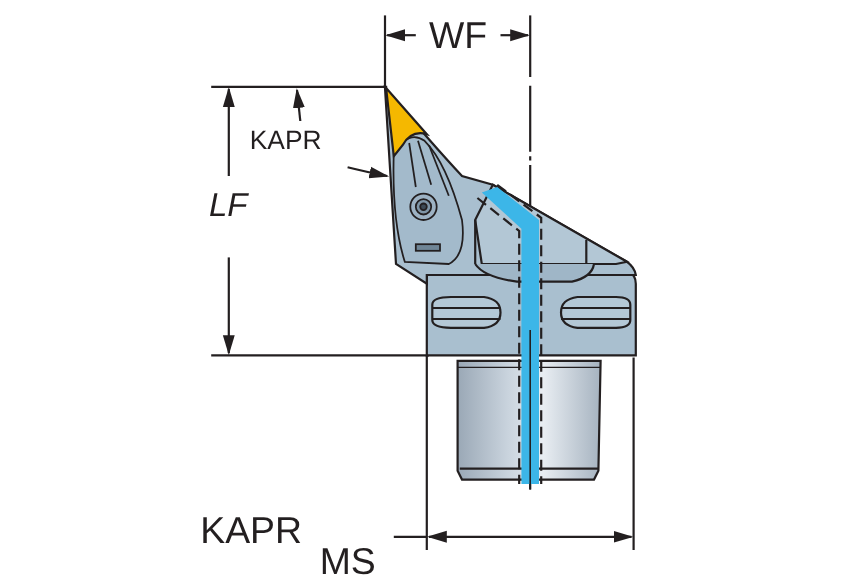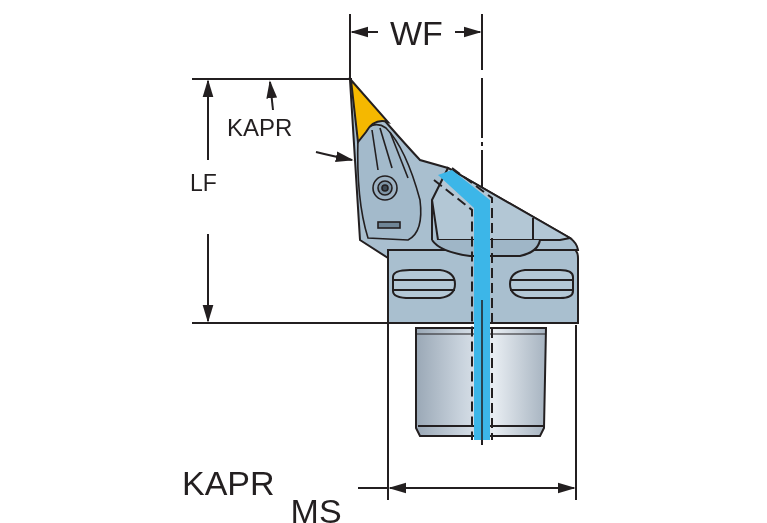--- a/index.html
+++ b/index.html
@@ -1,21 +1,21 @@
 <!DOCTYPE html>
 <html><head>
 <meta charset="utf-8">
 <style>
   html, body { margin: 0; padding: 0; background: #ffffff; }
   body { width: 767px; height: 523px; overflow: hidden; position: relative; font-family: "Liberation Sans", sans-serif; }
   .canvas { position: absolute; left: 0; top: 0; width: 767px; height: 523px; }
   .dim-label { position: absolute; color: #231f20; font-family: "Liberation Sans", sans-serif; font-weight: 400; line-height: 1; white-space: nowrap; }
   .lbl-wf { left: 390px; top: 16px; font-size: 34px; }
   .lbl-kapr { left: 227px; top: 116px; font-size: 24px; }
-  .lbl-lf { left: 190px; top: 172px; font-size: 23px; }
+  .lbl-lf { left: 190px; top: 172px; font-size: 30px; font-style: italic; }
   .lbl-dcon { left: 182px; top: 466px; font-size: 34px; }
   .lbl-dcon .sub { font-size: 34px; position: relative; top: 28px; margin-left: 16px; }
 </style>
 </head>
 <body>
 
 <div class="canvas">
   <svg width="767" height="523" viewBox="0 0 767 523" xmlns="http://www.w3.org/2000/svg">
     <defs>
       <linearGradient id="shankGrad" x1="0" x2="1" y1="0" y2="0">

